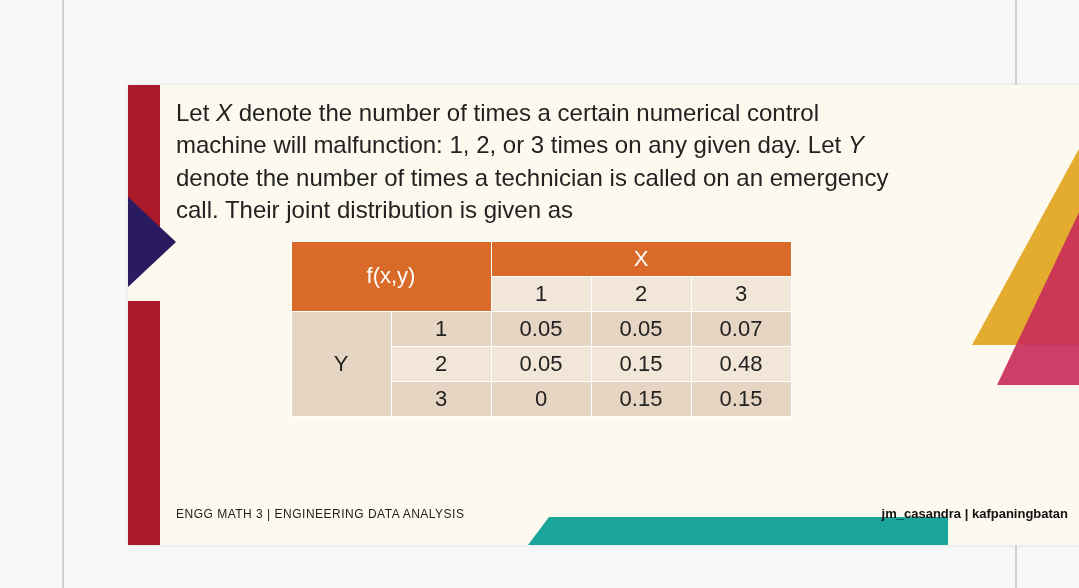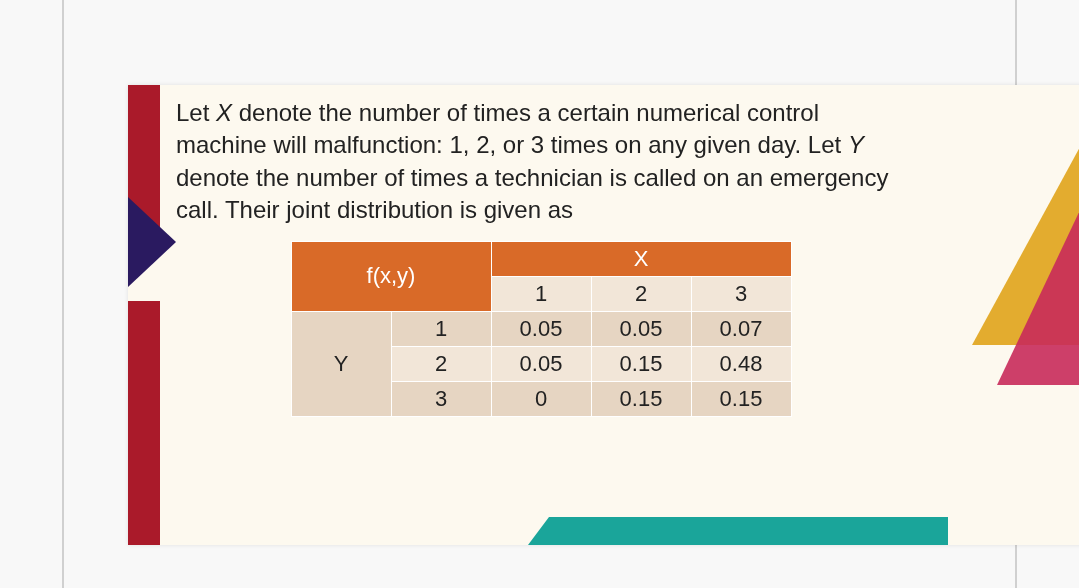--- a/index.html
+++ b/index.html
@@ -178,13 +178,15 @@
       <tr>
         <td class="row-b">3</td>
         <td class="row-b">0</td>
         <td class="row-b">0.15</td>
         <td class="row-b">0.15</td>
       </tr>
     </tbody>
       </table>
   </div>
 
+  <div class="footer-left">ENGG MATH 3 | ENGINEERING DATA ANALYSIS</div>
+  <div class="footer-right">jm_casandra | kafpaningbatan</div>
 </div>
 
 </body></html>

